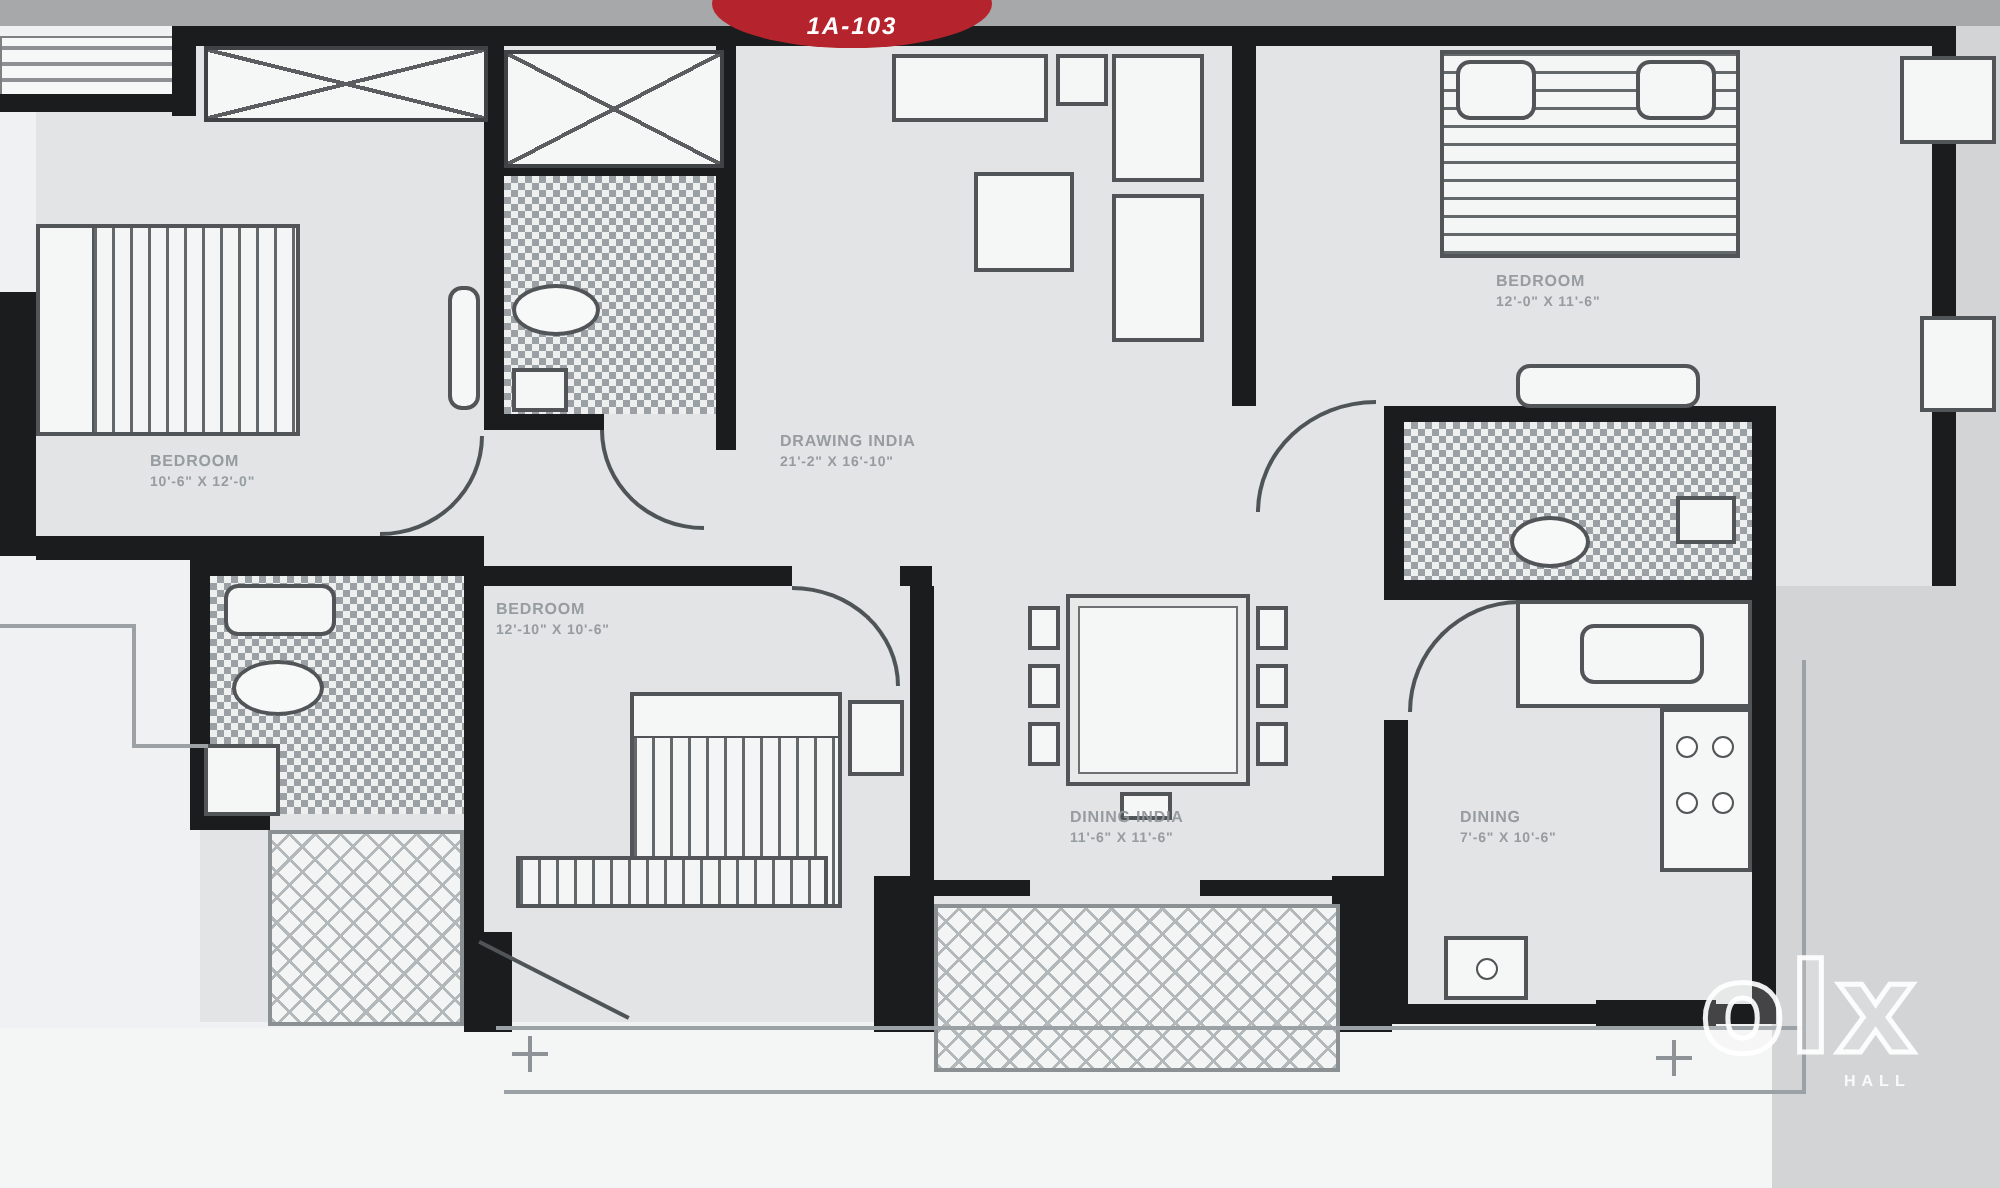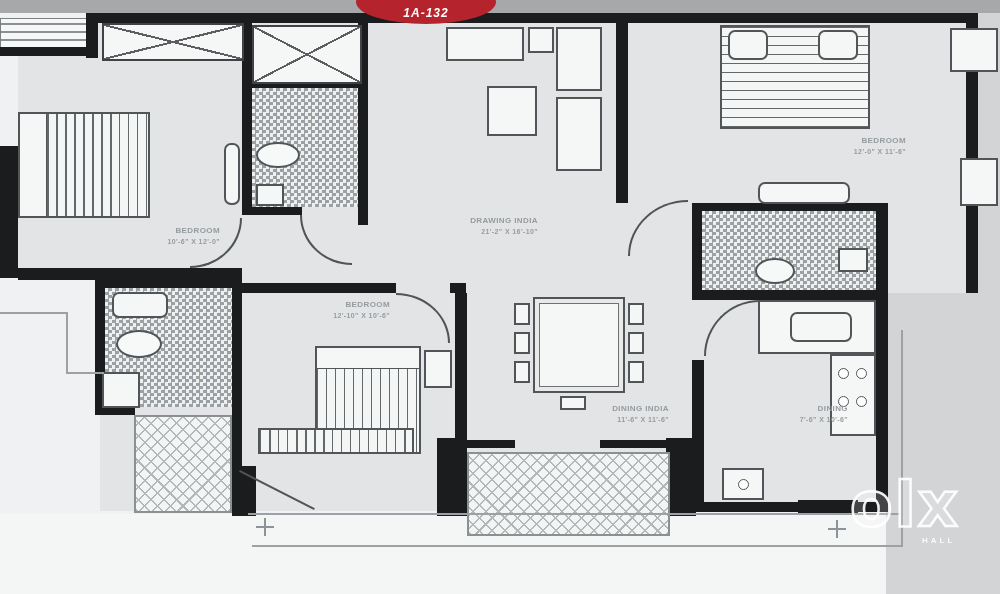--- a/index.html
+++ b/index.html
@@ -18,21 +18,21 @@
         background-image:linear-gradient(to top right,transparent calc(50% - 1px),#5a5e60 calc(50% - 1px),#5a5e60 calc(50% + 1px),transparent calc(50% + 1px)),
                          linear-gradient(to bottom right,transparent calc(50% - 1px),#5a5e60 calc(50% - 1px),#5a5e60 calc(50% + 1px),transparent calc(50% + 1px));}
   .furn{position:absolute;background:#f5f6f6;border:2px solid #515558;box-sizing:border-box;}
   .round{border-radius:7px;}
   .vstripes{background-image:repeating-linear-gradient(90deg,#63686b 0 1.5px,#f4f5f5 1.5px 9px);}
   .hstripes{background-image:repeating-linear-gradient(0deg,#63686b 0 1.5px,#f4f5f5 1.5px 9px);}
   .ledgestripes{position:absolute;border:1px solid #7c8083;
         background-image:repeating-linear-gradient(0deg,#8c9093 0 2px,#f6f7f7 2px 8px);}
   .toilet{position:absolute;background:#f7f8f8;border:2px solid #515558;border-radius:50%;box-sizing:border-box;}
   .arc{position:absolute;background:transparent;box-sizing:border-box;}
-  .rlabel{position:absolute;text-align:right;color:#90969a;font:bold 8px "Liberation Sans",sans-serif;
+  .rlabel{position:absolute;text-align:left;color:#90969a;font:bold 8px "Liberation Sans",sans-serif;
           letter-spacing:.4px;line-height:1.35;opacity:.92;filter:blur(.3px);}
   .rlabel .dims{font-size:7px;display:block;}
   .badge{position:absolute;left:356px;top:-20px;width:140px;height:44px;background:#b5242c;
          border-radius:50%;}
   .badge span{position:absolute;bottom:4px;left:0;width:100%;text-align:center;
               color:#fff;font:bold italic 12px "Liberation Sans",sans-serif;letter-spacing:1px;}
   .plus{position:absolute;width:18px;height:18px;}
   .plus .ph{position:absolute;left:0;top:8px;width:18px;height:2px;background:#8d9396;}
   .plus .pv{position:absolute;left:8px;top:0;width:2px;height:18px;background:#8d9396;}
   .diag{position:absolute;height:2px;background:#4f5456;transform-origin:0 0;}
@@ -196,21 +196,21 @@
   <div class="plus" style="left:256px;top:518px;">
       <div class="ph"></div>
       <div class="pv"></div>
     </div>
   <div class="plus" style="left:828px;top:520px;">
       <div class="ph"></div>
       <div class="pv"></div>
     </div>
 
   <div class="badge">
-    <span>1A-132</span>
+    <span>1A-103</span>
   </div>
 
   <div class="olx">
     <span class="brand">olx</span>
     <span class="region">HALL</span>
   </div>
 
 </div>
 
 </body></html>

